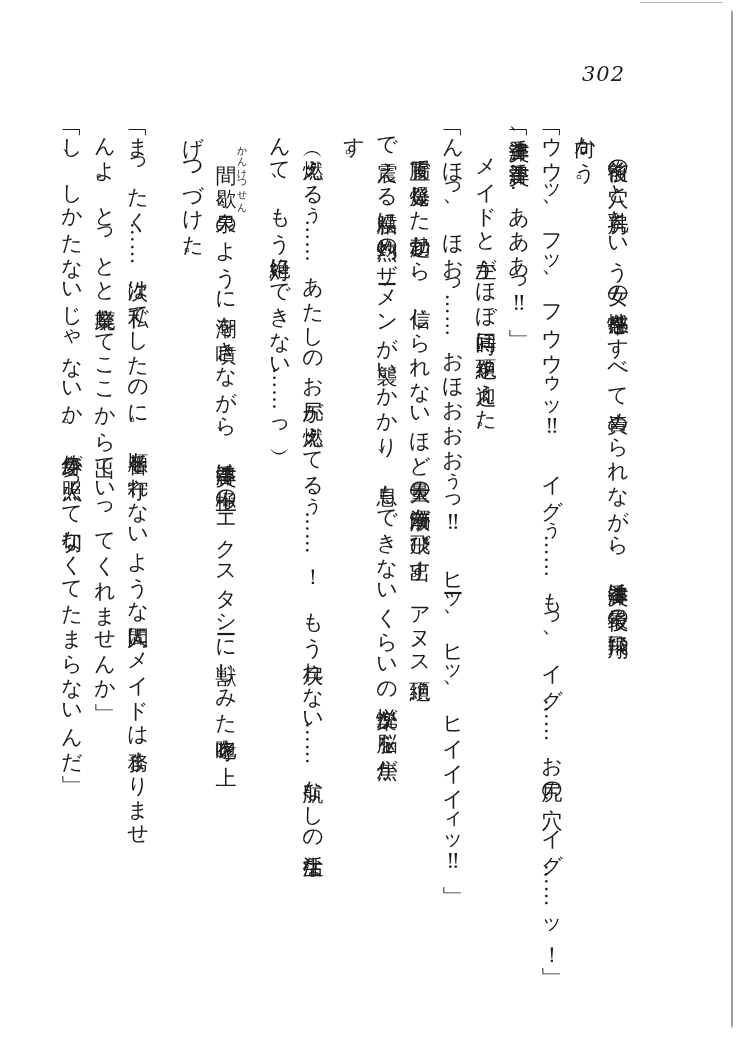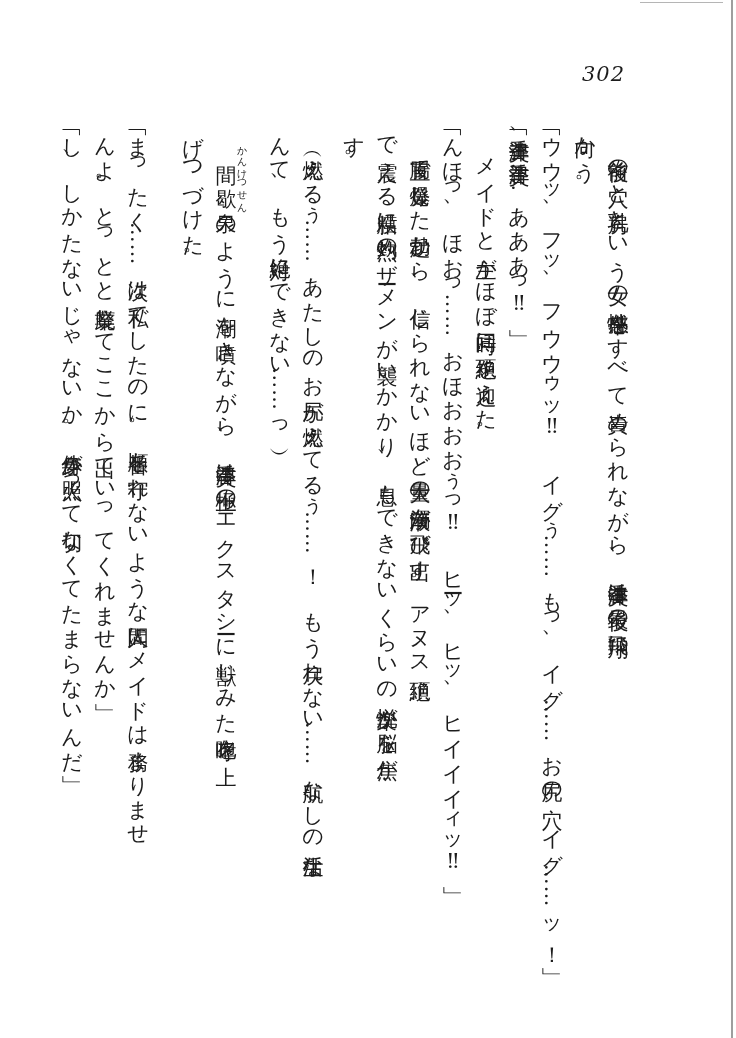--- a/index.html
+++ b/index.html
@@ -3,20 +3,21 @@
 <meta charset="utf-8">
 <style>
   html,body { margin:0; padding:0; }
   .page {
     position:relative;
     width:736px; height:1038px;
     background:#ffffff;
     overflow:hidden;
     font-family:"DejaVu Serif","Liberation Serif",serif;
     color:#1c1c1c;
+    border-radius:24px;
   }
   .page-number {
     position:absolute;
     top:62px; left:582px;
     font-size:21px;
     font-style:italic;
     letter-spacing:1px;
     color:#1c1c1c;
   }
   .text-block {

